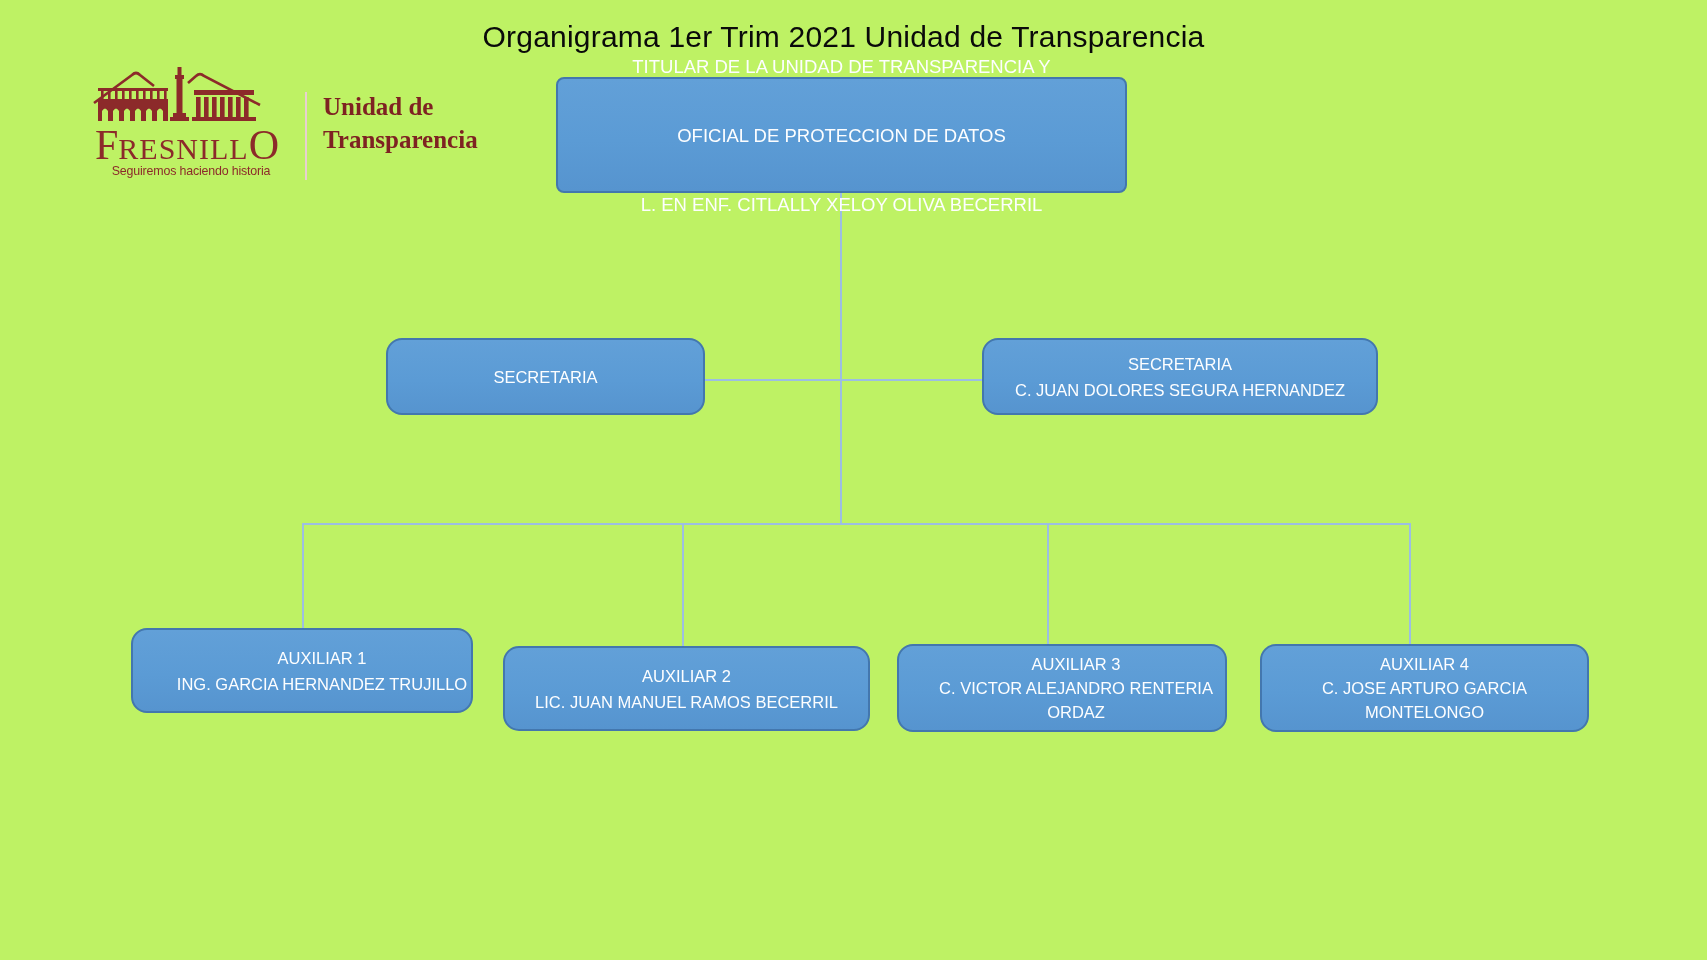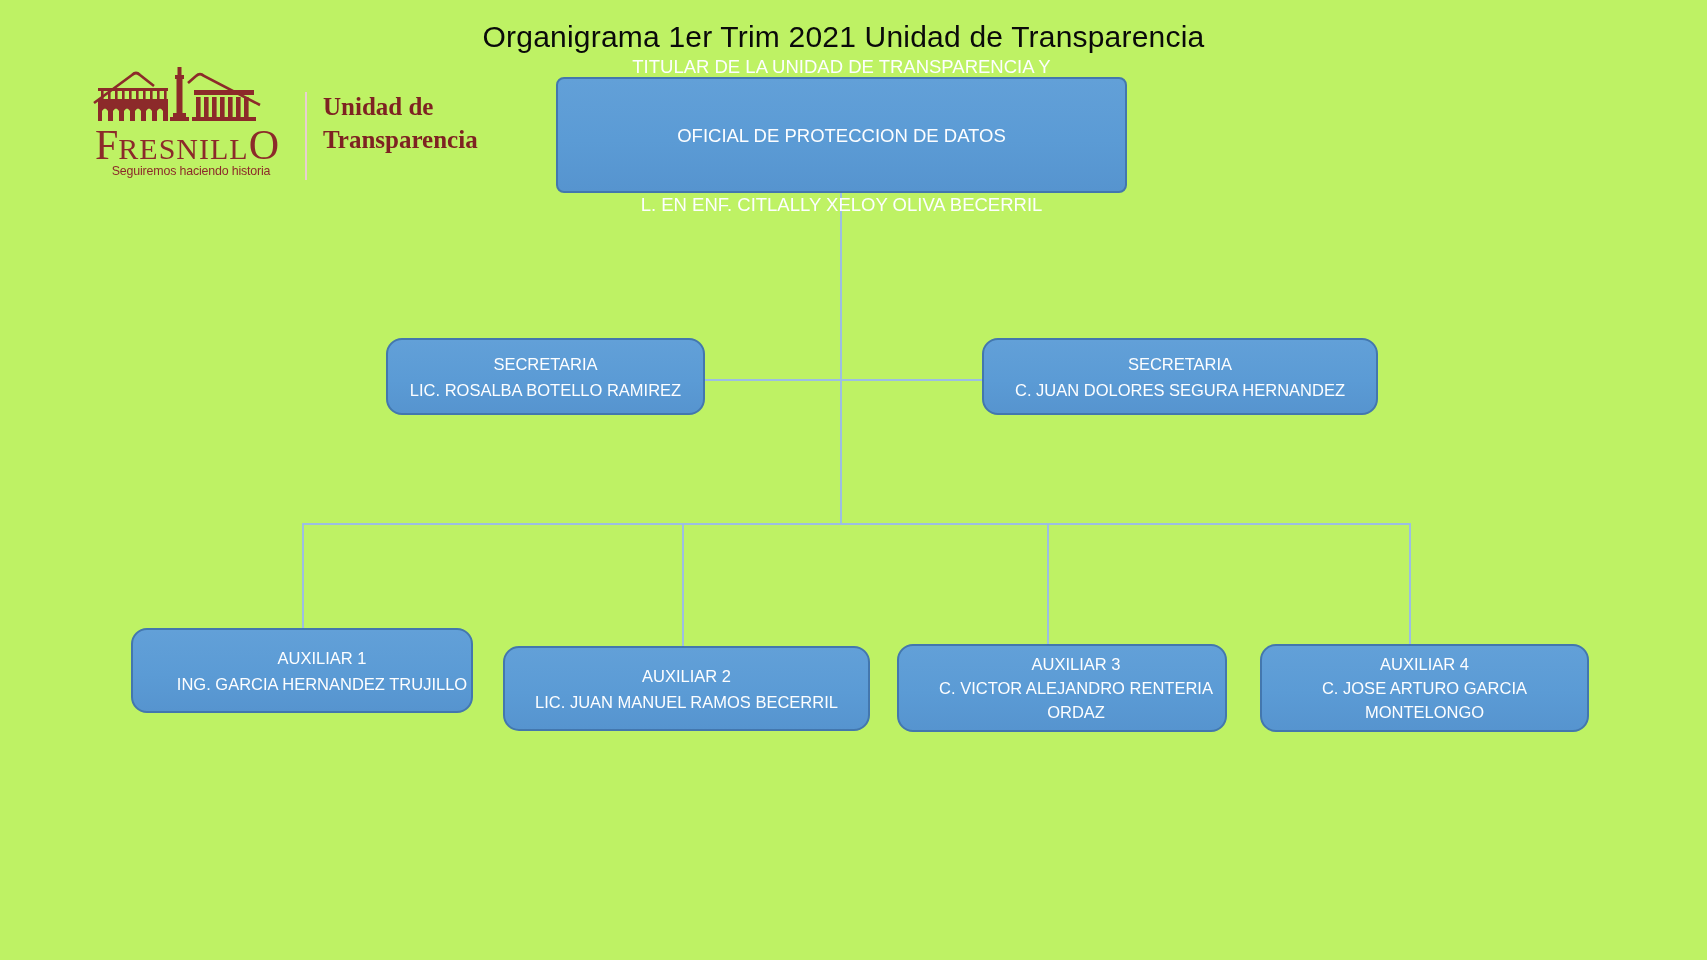--- a/index.html
+++ b/index.html
@@ -136,21 +136,20 @@
   <div class="line vline" style="left:1409px;top:523px;height:122px;"></div>
 
   <div class="node node-root" style="left:556px;top:77px;width:571px;height:116px;">
     <div class="nline">TITULAR DE LA UNIDAD DE TRANSPARENCIA Y</div>
     <div class="nline">OFICIAL DE PROTECCION DE DATOS</div>
     <div class="nline">L. EN ENF. CITLALLY XELOY OLIVA BECERRIL</div>
   </div>
 
   <div class="node" style="left:386px;top:338px;width:319px;height:77px;">
     <div class="nline">SECRETARIA</div>
-    <div class="nline">LIC. ROSALBA BOTELLO RAMIREZ</div>
   </div>
 
   <div class="node" style="left:982px;top:338px;width:396px;height:77px;">
     <div class="nline">SECRETARIA</div>
     <div class="nline">C. JUAN DOLORES SEGURA HERNANDEZ</div>
   </div>
 
   <div class="node" style="left:131px;top:628px;width:342px;height:85px;padding-left:48px;">
     <div class="nline">AUXILIAR 1</div>
     <div class="nline">ING. GARCIA HERNANDEZ TRUJILLO</div>

